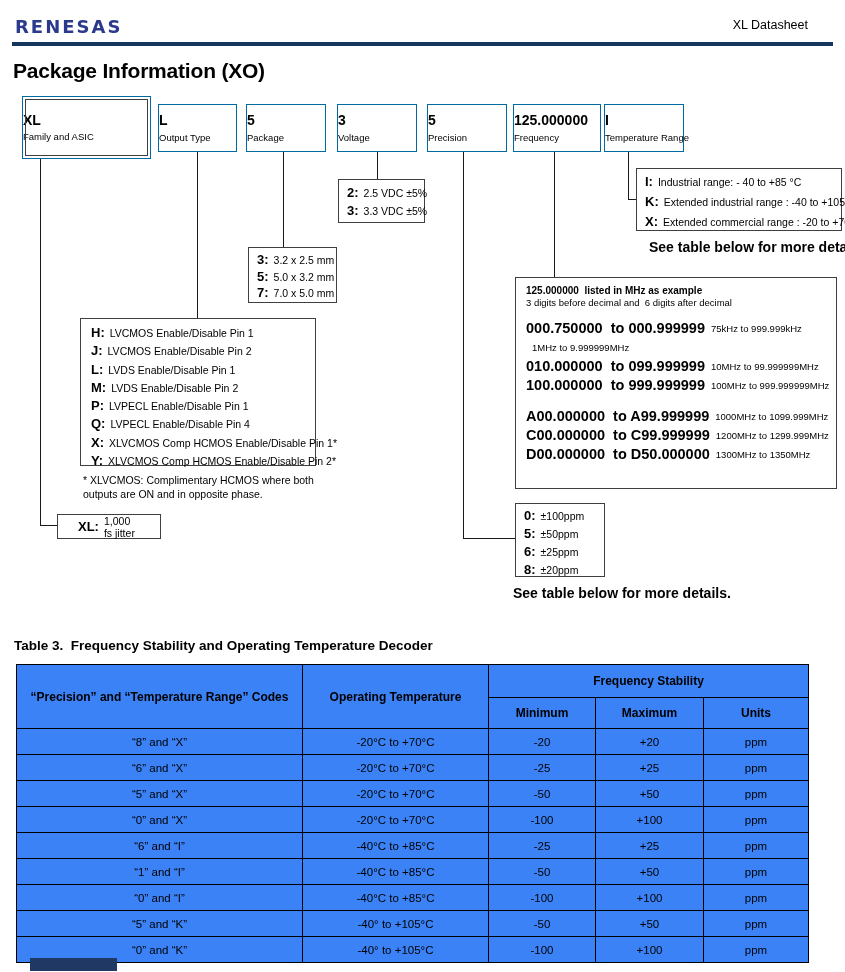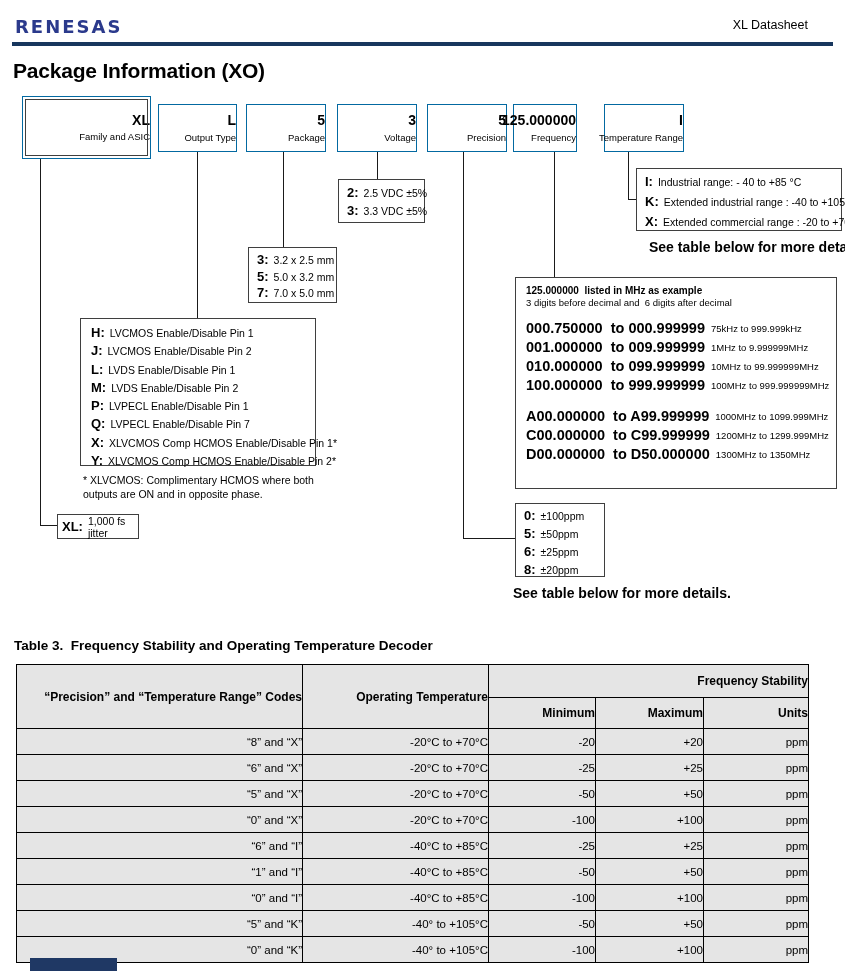--- a/index.html
+++ b/index.html
@@ -9,21 +9,21 @@
 
   
   .logo { position:absolute; left:15px; top:16px; font-size:18px; font-weight:bold;
           letter-spacing:2px; color:#2b3a8c; font-family:"DejaVu Sans", sans-serif; }
   .doc-title { position:absolute; right:37px; top:18px; font-size:12.5px; color:#000; }
   .header-rule { position:absolute; left:12px; top:42px; width:821px; height:4px; background:#17365d; }
   .page-title { position:absolute; left:13px; top:59px; font-size:21px; font-weight:bold; letter-spacing:-0.2px; }
 
   
   .obox { position:absolute; border:1px solid #0369a1; background:#fff; display:flex;
-          flex-direction:column; align-items:flex-end; justify-content:center; text-align:center; }
+          flex-direction:column; align-items:flex-start; justify-content:center; text-align:center; }
   .obox .ocode { font-weight:bold; font-size:14px; line-height:1.1; }
   .obox .olbl { font-size:9.5px; margin-top:3px; white-space:nowrap; }
   .obox.double { border-width:1px; }
   .obox.double::after { content:''; position:absolute; inset:2px; border:1px solid #3f3f3f; pointer-events:none; }
 
   
   .vline { position:absolute; width:1px; background:#1a1a1a; }
   .hline { position:absolute; height:1px; background:#1a1a1a; }
 
   
@@ -37,21 +37,21 @@
   
   .freq-title { font-weight:bold; font-size:10px; white-space:pre; }
   .freq-sub { font-size:9.5px; white-space:pre; margin-top:1px; }
   .frow { display:flex; align-items:flex-end; white-space:nowrap; line-height:19px; }
   .frange { font-weight:bold; font-size:14.5px; white-space:pre; }
   .fdesc { font-size:9.5px; margin-left:6px; }
 
   
   .table-title { position:absolute; left:14px; top:638px; font-size:13.5px; font-weight:bold; white-space:pre; }
   table.decoder { position:absolute; left:16px; top:664px; border-collapse:collapse; table-layout:fixed; }
-  .decoder th, .decoder td { border:1px solid #000; text-align:right; vertical-align:middle; background:#e5e5e5; }
+  .decoder th, .decoder td { border:1px solid #000; text-align:center; vertical-align:middle; background:#3b82f6; }
   .decoder th { font-size:12px; font-weight:bold; }
   .decoder td { font-size:11.5px; height:26px; }
   .decoder .hrow1 th { height:33px; }
   .decoder .hrow2 th { height:31px;margin-left:37px; }
 
   .footer-bar { position:absolute; left:30px; top:958px; width:87px; height:13px; background:#1f3864; }
 </style>
 </head>
 <body>
 
@@ -75,21 +75,21 @@
     <div class="olbl">Package</div>
   </div>
   <div class="obox" style="left:337px; top:104px; width:80px; height:48px;">
     <div class="ocode">3</div>
     <div class="olbl">Voltage</div>
   </div>
   <div class="obox" style="left:427px; top:104px; width:80px; height:48px;">
     <div class="ocode">5</div>
     <div class="olbl">Precision</div>
   </div>
-  <div class="obox" style="left:513px; top:104px; width:64px; height:48px;">
+  <div class="obox" style="left:513px; top:104px; width:88px; height:48px;">
     <div class="ocode">125.000000</div>
     <div class="olbl">Frequency</div>
   </div>
   <div class="obox" style="left:604px; top:104px; width:80px; height:48px;">
     <div class="ocode">I</div>
     <div class="olbl">Temperature Range</div>
   </div>
 
   <div class="vline" style="left:40px; top:159px; height:366px;"></div>
   <div class="hline" style="left:40px; top:525px; width:18px;"></div>
@@ -160,21 +160,21 @@
     <div class="citem" style="line-height:17.3px;">
       <span class="ccode">M:</span>
       <span class="cdesc">LVDS Enable/Disable Pin 2</span>
     </div>
     <div class="citem" style="line-height:17.3px;">
       <span class="ccode">P:</span>
       <span class="cdesc">LVPECL Enable/Disable Pin 1</span>
     </div>
     <div class="citem" style="line-height:17.3px;">
       <span class="ccode">Q:</span>
-      <span class="cdesc">LVPECL Enable/Disable Pin 7</span>
+      <span class="cdesc">LVPECL Enable/Disable Pin 4</span>
     </div>
     <div class="citem" style="line-height:17.3px;">
       <span class="ccode">X:</span>
       <span class="cdesc">XLVCMOS Comp HCMOS Enable/Disable Pin 1*</span>
     </div>
     <div class="citem" style="line-height:17.3px;">
       <span class="ccode">Y:</span>
       <span class="cdesc">XLVCMOS Comp HCMOS Enable/Disable Pin 2*</span>
     </div>
   </div>
@@ -185,21 +185,20 @@
 
   <div class="cbox" style="left:515px; top:277px; width:322px; height:212px; padding:7px 10px;">
     <div class="freq-title">125.000000  listed in MHz as example</div>
     <div class="freq-sub">3 digits before decimal and  6 digits after decimal</div>
     <div style="height:11px;"></div>
     <div class="frow">
       <span class="frange">000.750000  to 000.999999</span>
       <span class="fdesc">75kHz to 999.999kHz</span>
     </div>
     <div class="frow">
-      <span class="frange">001.000000  to 009.999999</span>
       <span class="fdesc">1MHz to 9.999999MHz</span>
     </div>
     <div class="frow">
       <span class="frange">010.000000  to 099.999999</span>
       <span class="fdesc">10MHz to 99.999999MHz</span>
     </div>
     <div class="frow">
       <span class="frange">100.000000  to 999.999999</span>
       <span class="fdesc">100MHz to 999.999999MHz</span>
     </div>
@@ -231,21 +230,21 @@
       <span class="ccode">6:</span>
       <span class="cdesc">±25ppm</span>
     </div>
     <div class="citem" style="line-height:17px;">
       <span class="ccode">8:</span>
       <span class="cdesc">±20ppm</span>
     </div>
   </div>
   <div class="note" style="left:513px; top:585px;">See table below for more details.</div>
 
-  <div class="cbox" style="left:57px; top:514px; width:82px; height:25px; padding:0 4px; display:flex; align-items:center;">
+  <div class="cbox" style="left:57px; top:514px; width:104px; height:25px; padding:0 20px; display:flex; align-items:center;">
     <span class="ccode">XL:</span>
     <span class="cdesc">1,000 fs jitter</span>
   </div>
 
   <div class="table-title">Table 3.  Frequency Stability and Operating Temperature Decoder</div>
   <table class="decoder">
     <colgroup>
       <col style="width:286px;">
         <col style="width:186px;">
         <col style="width:107px;">

